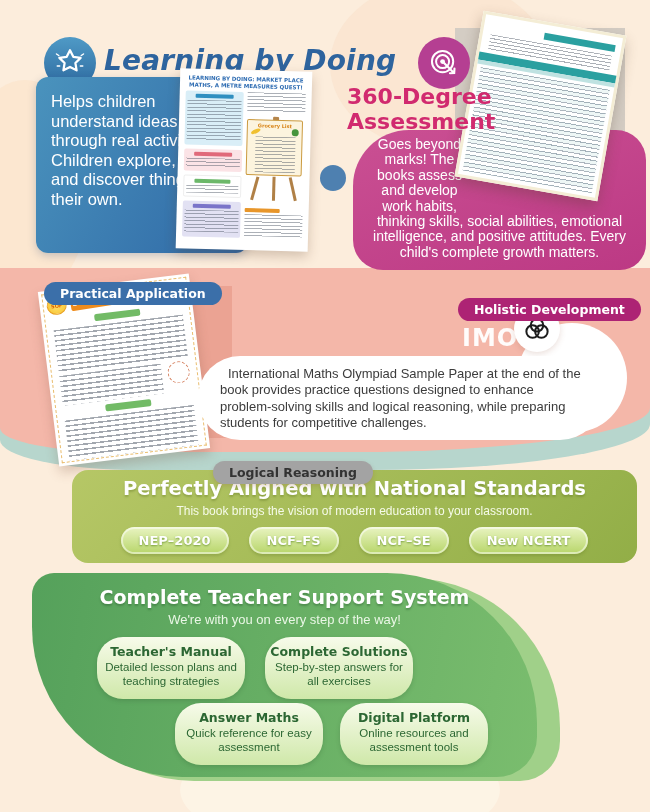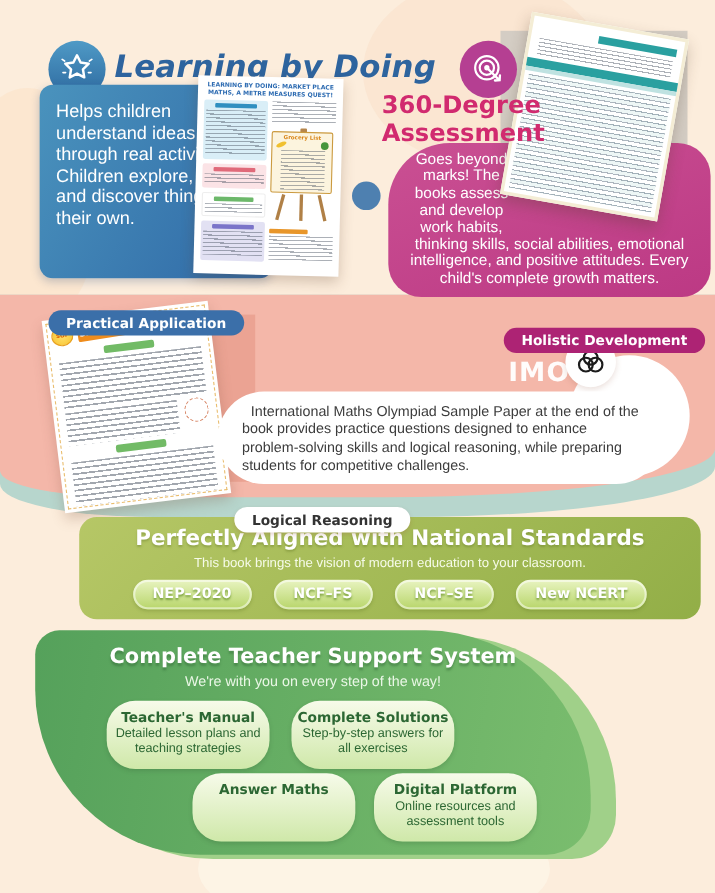--- a/index.html
+++ b/index.html
@@ -15,21 +15,21 @@
   .learn-icon{left:44px;top:37px;width:52px;height:52px;border-radius:50%;
     background:linear-gradient(180deg,#4f9ac6,#2d699f);display:flex;align-items:center;justify-content:center;}
   .learn-title{left:104px;top:44px;font-size:28px;color:#2e649e;letter-spacing:.2px;font-style:italic;}
   .learn-card{left:36px;top:77px;width:212px;height:176px;border-radius:12px;
     background:linear-gradient(120deg,#4a93bd,#2f68a6);box-shadow:0 3px 8px rgba(40,70,120,.25);}
   .learn-body{position:absolute;left:15px;top:15px;width:182px;color:#fff;font-size:16.5px;line-height:19.5px;}
   .badge{height:23px;line-height:23px;padding:0 16px;border-radius:12px;color:#fff;
     font-family:"DejaVu Sans",sans-serif;font-weight:700;font-size:12.5px;white-space:nowrap;margin-top:25px;}
   .badge-blue{left:44px;top:257px;background:#3b6fa9;z-index:6;}
   .badge-magenta{left:458px;top:273px;background:#ad2374;z-index:6;}
-  .badge-white{left:213px;top:436px;background:#ffffff;color:#333;z-index:6;box-shadow:0 2px 4px rgba(150,90,70,.25);}
+  .badge-white{left:213px;top:436px;background:#a3a3a3;color:#333;z-index:6;box-shadow:0 2px 4px rgba(150,90,70,.25);}
 
   
   .lines{background:repeating-linear-gradient(to bottom,rgba(70,80,95,.45) 0 1px,transparent 1px 3.5px);}
   .lines-lg{background:repeating-linear-gradient(to bottom,rgba(70,80,95,.5) 0 1.5px,transparent 1.5px 5px);}
 
   
   .worksheet{left:178px;top:70px;width:132px;height:180px;background:#fff;transform:rotate(1.5deg);
     box-shadow:0 5px 12px rgba(90,60,40,.25);padding:6px;box-sizing:border-box;z-index:3;}
   .ws-title{font-family:"DejaVu Sans",sans-serif;font-weight:700;font-size:5.5px;line-height:6.5px;
     color:#2e6cb2;text-align:center;margin-bottom:3px;}
@@ -286,19 +286,20 @@
   <div class="sup-card" style="left:97px;top:637px;">
     <div class="sup-card-title">Teacher's Manual</div>
     <div class="sup-card-body">Detailed lesson plans and teaching strategies</div>
   </div>
   <div class="sup-card" style="left:265px;top:637px;">
     <div class="sup-card-title">Complete Solutions</div>
     <div class="sup-card-body">Step-by-step answers for all exercises</div>
   </div>
   <div class="sup-card" style="left:175px;top:703px;">
     <div class="sup-card-title">Answer Maths</div>
+    <div class="sup-card-body">Quick reference for easy assessment</div>
   </div>
   <div class="sup-card" style="left:340px;top:703px;">
     <div class="sup-card-title">Digital Platform</div>
     <div class="sup-card-body">Online resources and assessment tools</div>
   </div>
 
 </div>
 
 </body></html>

